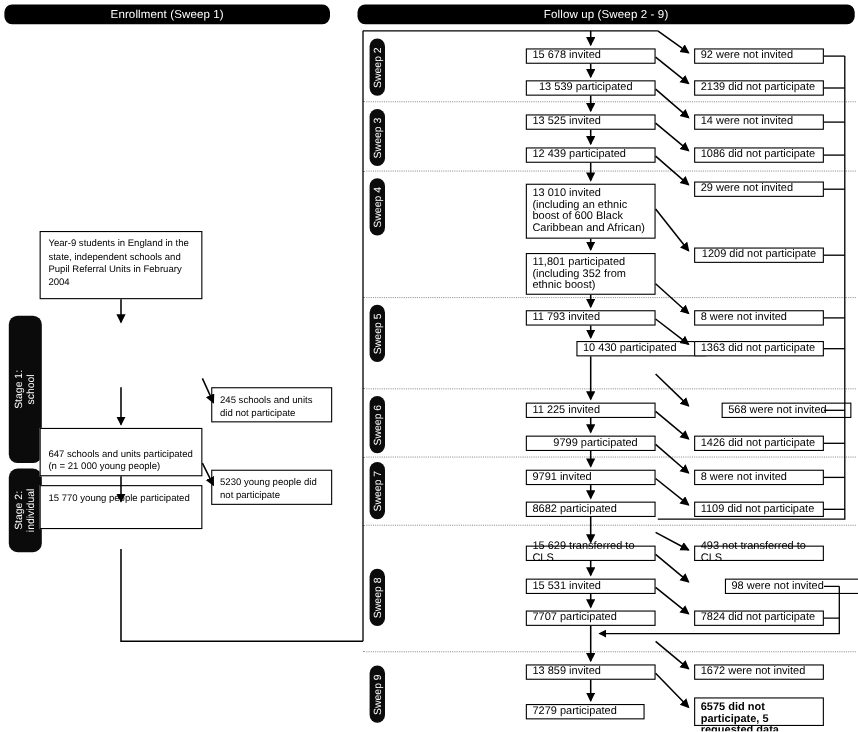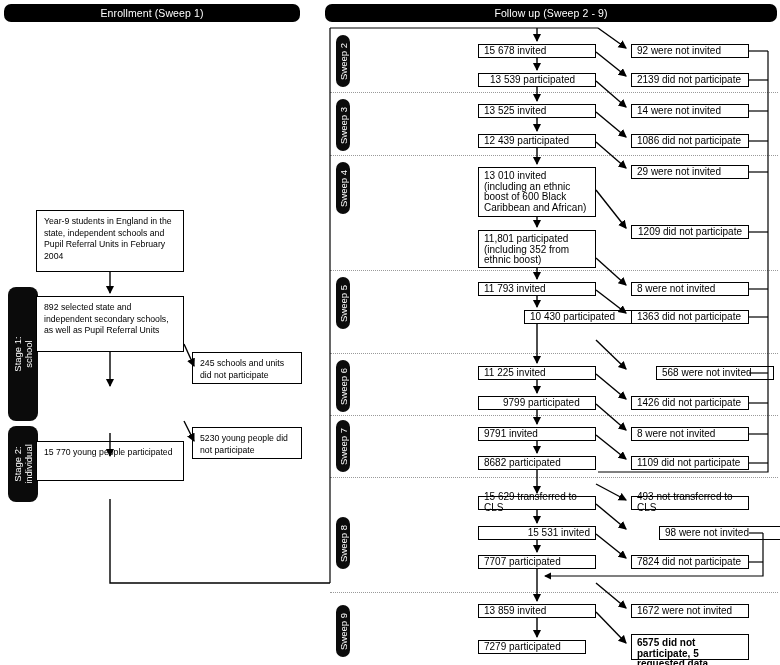--- a/index.html
+++ b/index.html
@@ -60,24 +60,25 @@
   </div>
   <div class="vpill two" style="left:8px;top:426px;width:30px;height:76px;">
     <span>Stage 2:
 individual</span>
   </div>
 
   <div class="box lbox" style="left:36px;top:210px;width:148px;height:62px;">
     <span>Year-9 students in England in the state, independent schools and Pupil Referral Units in February 2004</span>
   </div>
 
-  <div class="box lbox" style="left:36px;top:296px;width:148px;height:56px;">
-    <span>892 selected state and independent secondary schools, as well as Pupil Referral Units</span>
-  </div>
-
+
+  <div class="box lbox" style="left:36px;top:389px;width:148px;height:44px;white-space:pre-line;">
+    <span>647 schools and units participated
+(n = 21 000 young people)</span>
+  </div>
 
   <div class="box lbox" style="left:36px;top:441px;width:148px;height:40px;">
     <span>15 770 young people participated</span>
   </div>
 
   <div class="box lbox" style="left:192px;top:352px;width:110px;height:32px;">
     <span>245 schools and units did not participate</span>
   </div>
 
   <div class="box lbox" style="left:192px;top:427px;width:110px;height:32px;">
@@ -189,21 +190,21 @@
   <div class="box ctr thick" style="left:631px;top:427px;width:118px;height:14px;">
     <span>8 were not invited</span>
     </div>
   <div class="box ctr thick" style="left:631px;top:456px;width:118px;height:14px;">
     <span>1109 did not participate</span>
     </div>
 
   <div class="box ctr thick" style="left:478px;top:496px;width:118px;height:14px;">
     <span>15 629 transferred to CLS</span>
     </div>
-  <div class="box ctr thick" style="left:478px;top:526px;width:118px;height:14px;justify-content:flex-end;">
+  <div class="box ctr thick" style="left:478px;top:526px;width:118px;height:14px;">
     <span>15 531 invited</span>
     </div>
   <div class="box ctr thick" style="left:478px;top:555px;width:118px;height:14px;">
     <span>7707 participated</span>
     </div>
   <div class="box ctr thick" style="left:631px;top:496px;width:118px;height:14px;">
     <span>493 not transferred to CLS</span>
     </div>
   <div class="box ctr thick" style="left:631px;top:526px;width:128px;height:14px;margin-left:28px;">
     <span>98 were not invited</span>

